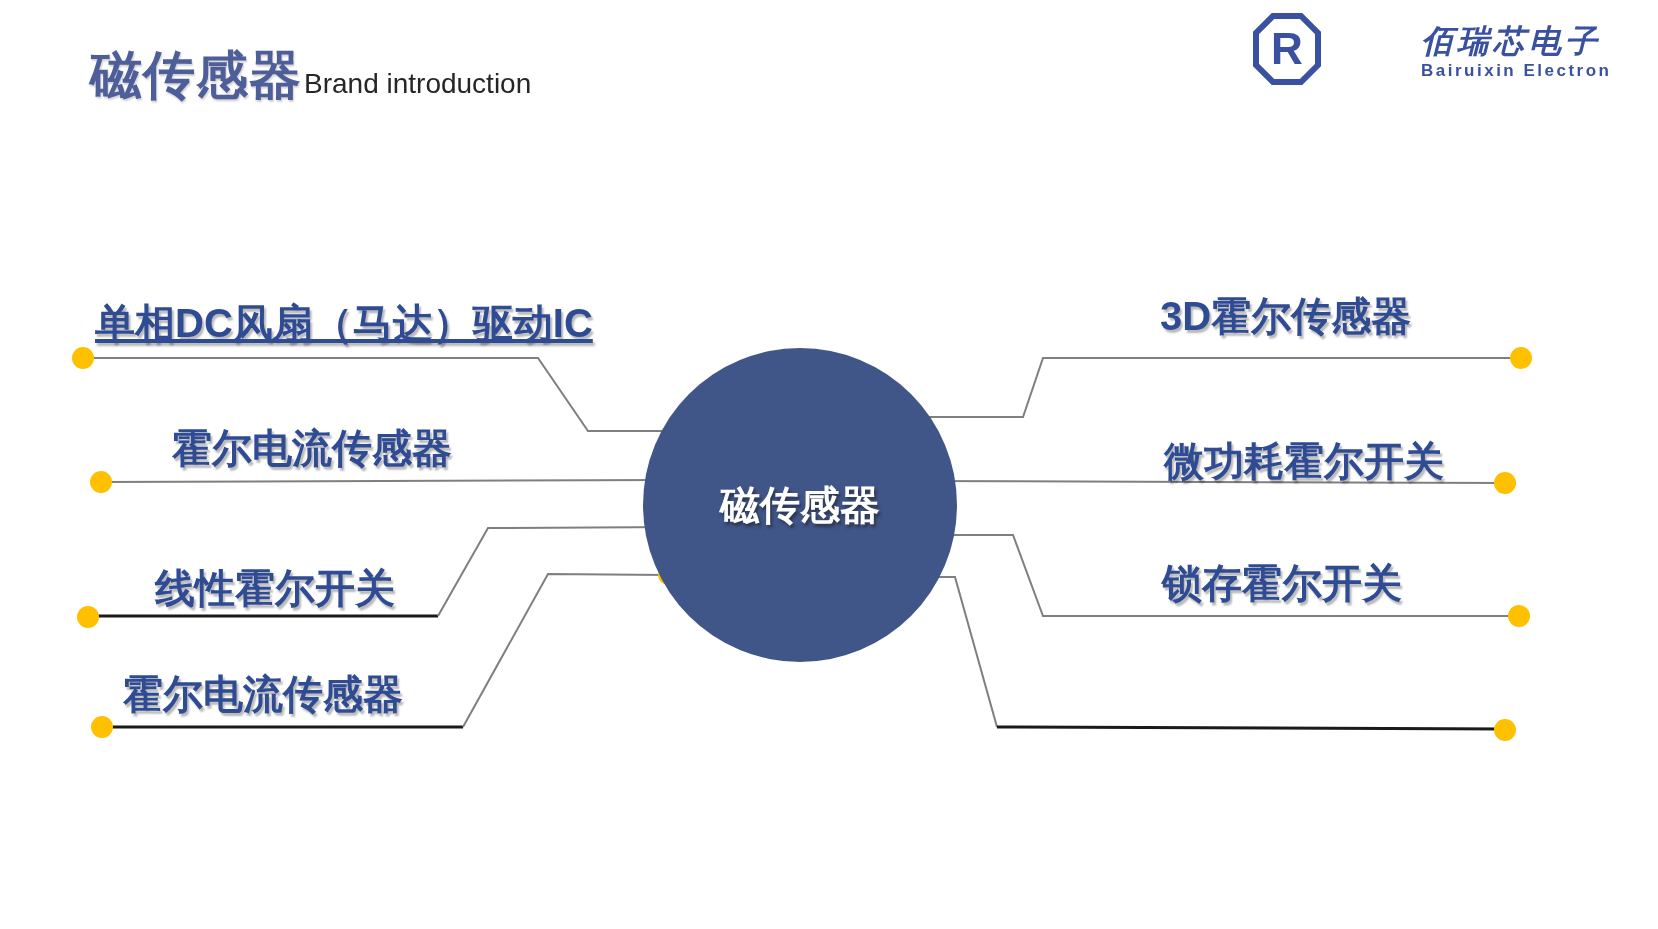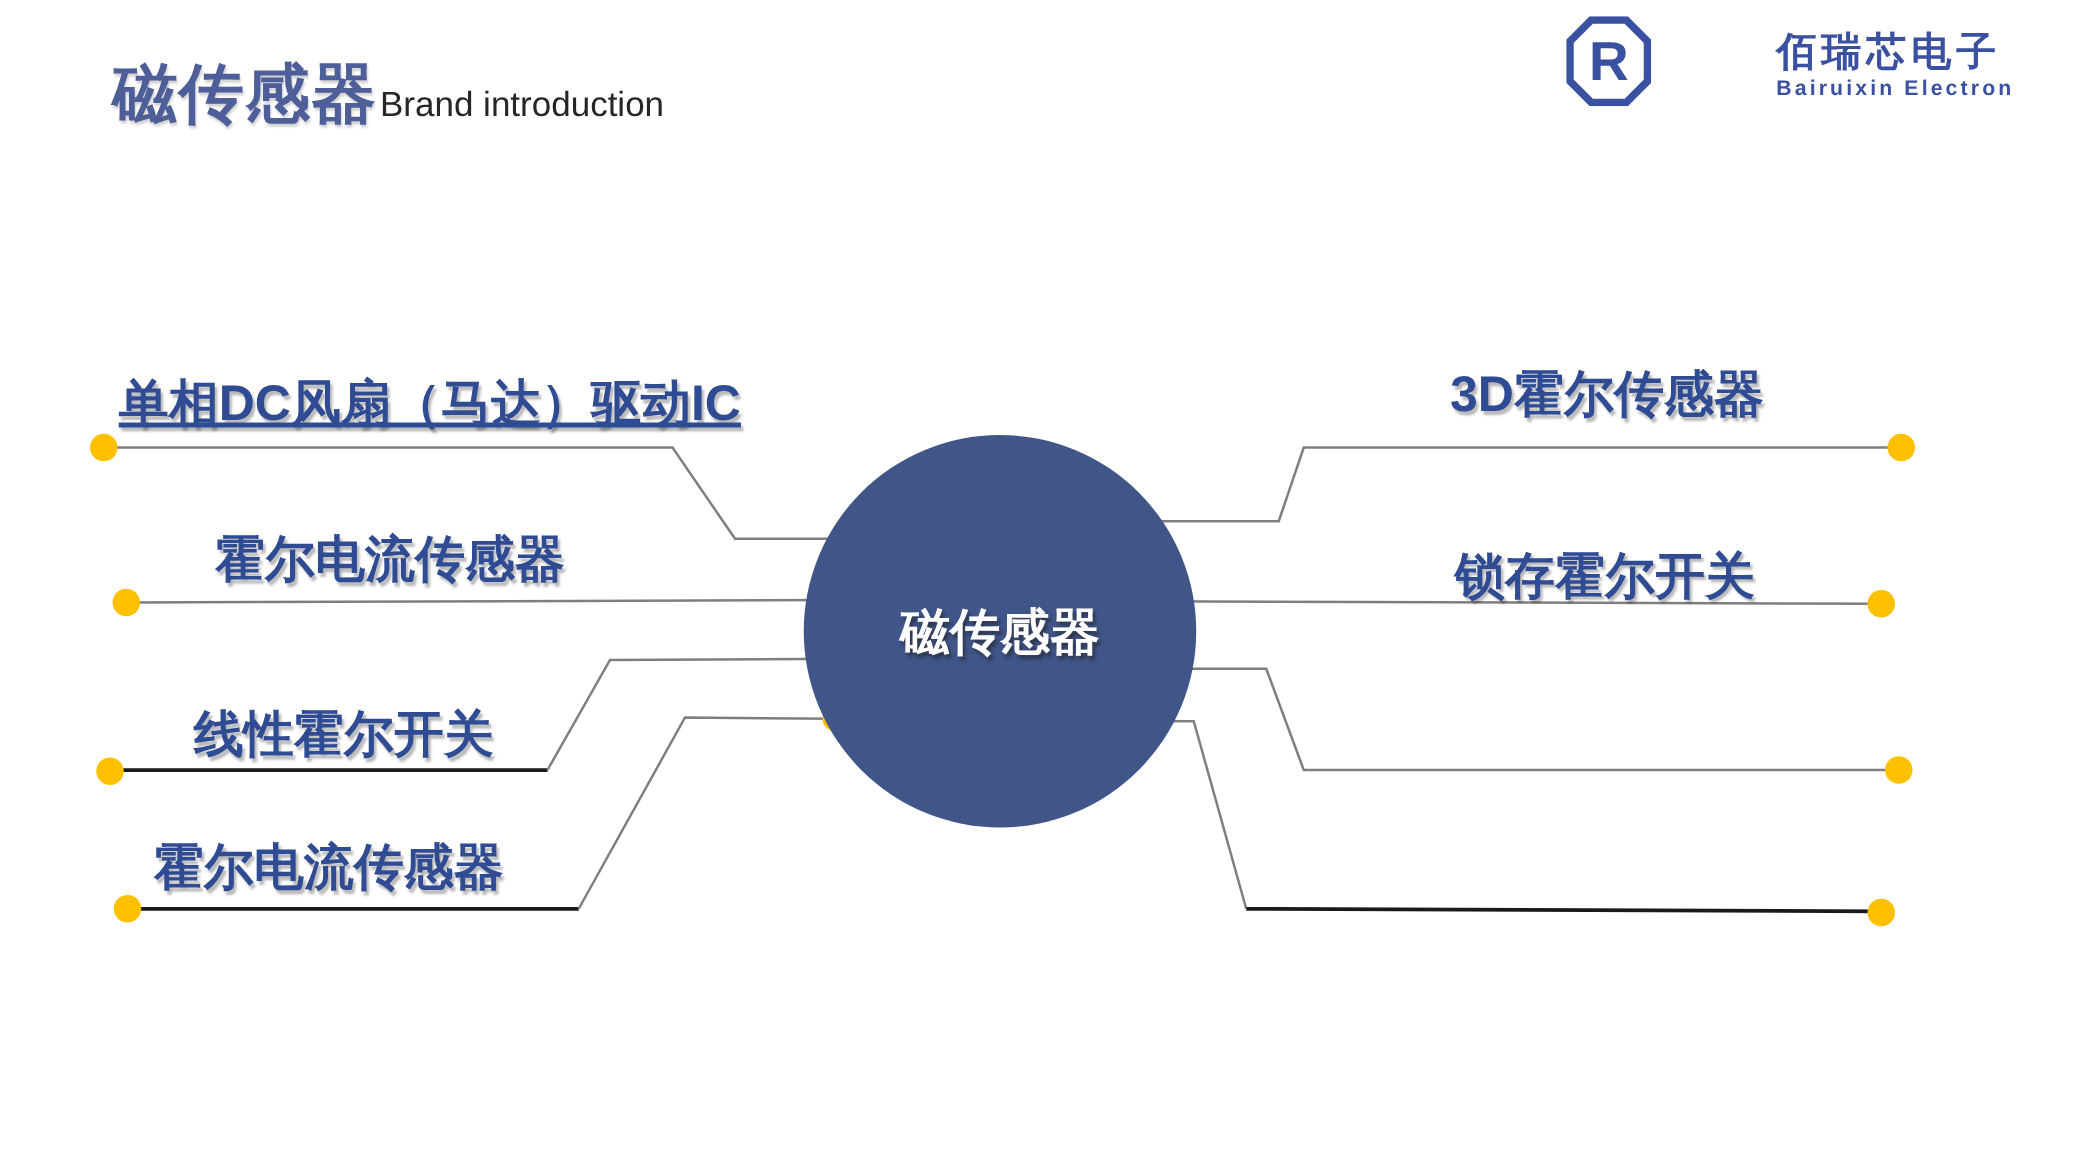--- a/index.html
+++ b/index.html
@@ -42,21 +42,21 @@
     margin-left:2px;
     margin-top:40px;
   }
 
   
   .logo{position:absolute;left:1253px;top:13px;display:flex;}
   .logo-mark{width:68px;height:72px;}
   .logo-text{margin-left:100px;margin-top:11px;}
   .logo-name-zh{
     font-size:32px;font-weight:600;color:var(--logo-blue);
-    letter-spacing:4px;line-height:34px;white-space:nowrap;
+    letter-spacing:4px;line-height:34px;white-space:nowrap;font-style:italic;
   }
   .logo-name-en{
     font-size:17px;font-weight:700;color:var(--logo-blue);
     letter-spacing:2.5px;margin-top:3px;white-space:nowrap;
   }
 
   
   svg.connectors{position:absolute;left:0;top:0;width:1658px;height:929px;}
   .ln-gray{fill:none;stroke:var(--line-gray);stroke-width:2;}
   .ln-black{fill:none;stroke:var(--line-black);stroke-width:3;}
@@ -150,15 +150,16 @@
   <div class="hub">
     <span class="hub-label">磁传感器</span>
   </div>
 
   <div class="branch-label pos-l1">单相DC风扇（马达）驱动IC</div>
   <div class="branch-label pos-l2">霍尔电流传感器</div>
   <div class="branch-label pos-l3">线性霍尔开关</div>
   <div class="branch-label pos-l4">霍尔电流传感器</div>
 
   <div class="branch-label pos-r1">3D霍尔传感器</div>
-  <div class="branch-label pos-r2">锁存霍尔开关</div>
+  <div class="branch-label pos-r2">微功耗霍尔开关</div>
+  <div class="branch-label pos-r3">锁存霍尔开关</div>
 
 </div>
 
 </body></html>

